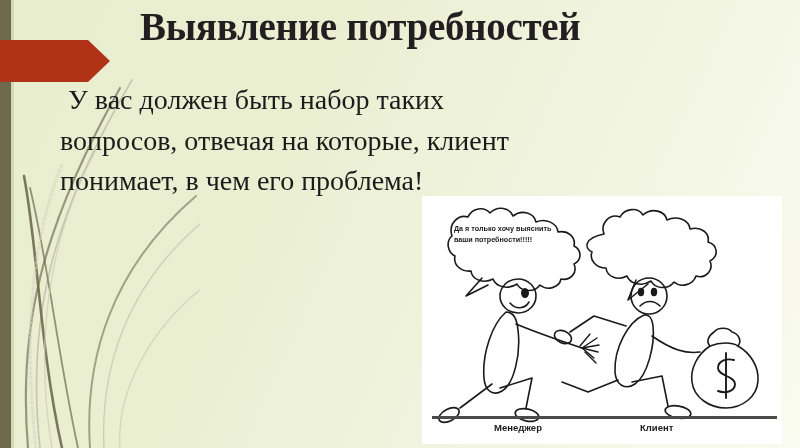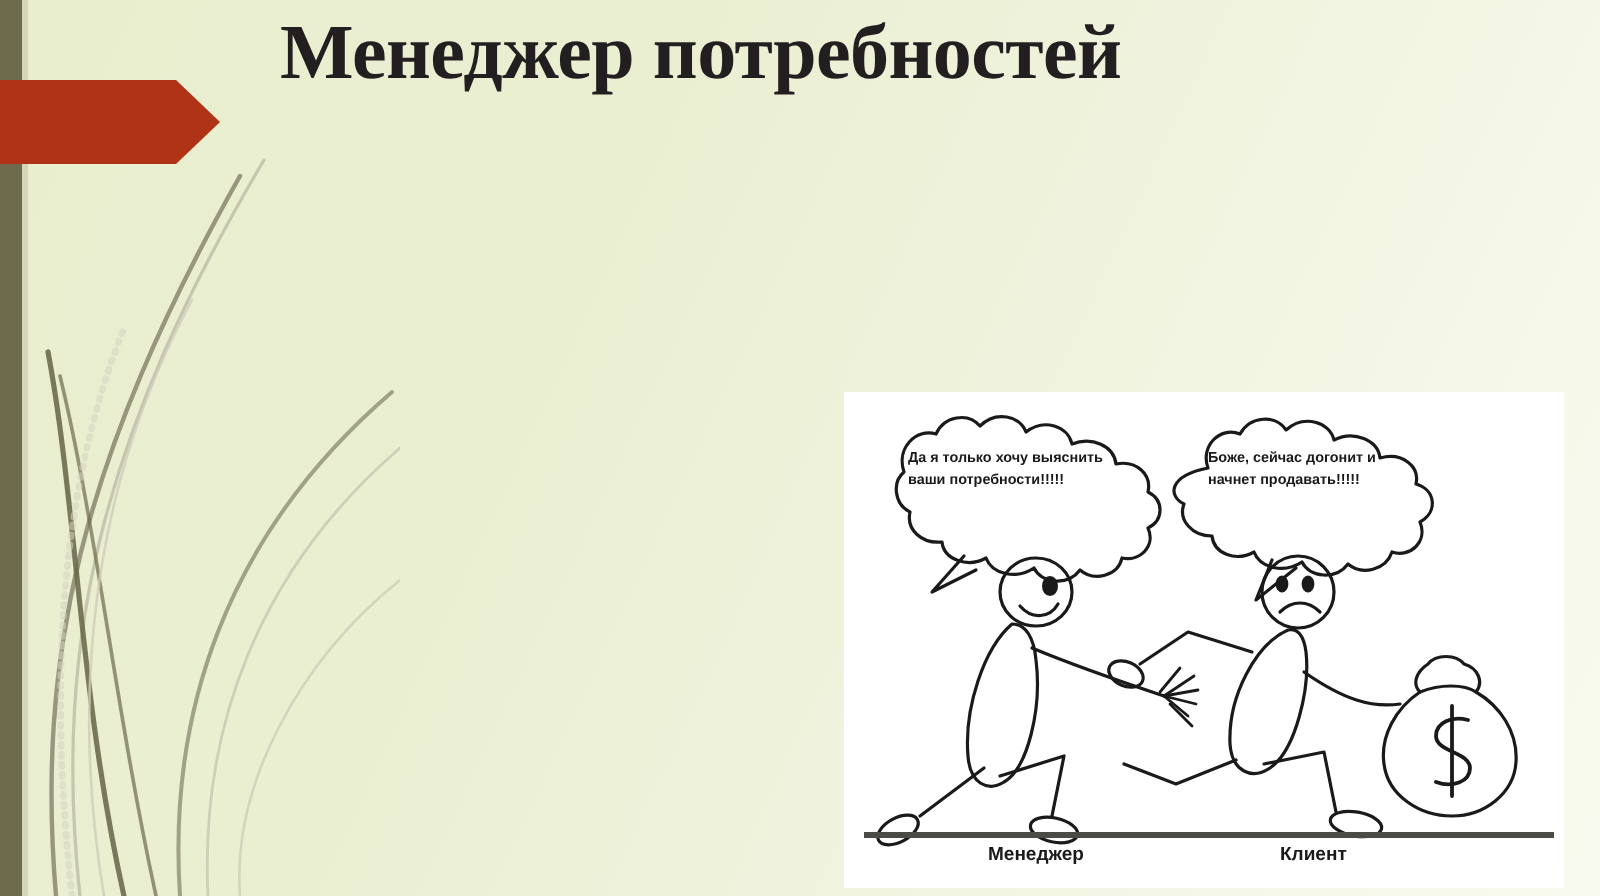--- a/index.html
+++ b/index.html
@@ -125,22 +125,27 @@
       <path d="M 52 448 C 36 352 44 246 96 150" stroke="#cfcdbb" stroke-width="1.3" opacity="0.8"></path>
       <path d="M 36 448 C 24 342 30 244 62 164" stroke="#d6d4c2" stroke-width="3.4" opacity="0.55" stroke-dasharray="1 4"></path>
       <path d="M 120 448 C 116 392 150 330 200 290" stroke="#c8c6b4" stroke-width="1.3" opacity="0.65"></path>
     </g>
   </svg>
 
   <svg class="arrow-banner" viewBox="0 0 110 42" preserveAspectRatio="none">
     <polygon points="0,0 88,0 110,21 88,42 0,42" fill="#b03317"></polygon>
   </svg>
 
-  <div class="title">Менеджер потребностей</div>
-
+  <div class="title">Выявление потребностей</div>
+
+  <div class="body-text">
+    <span class="ln first">У вас должен быть набор таких</span>
+    <span class="ln">вопросов, отвечая на которые, клиент</span>
+    <span class="ln">понимает, в чем его проблема!</span>
+  </div>
 
   <div class="cartoon">
 
     <svg width="360" height="248" viewBox="0 0 360 248">
       <g fill="none" stroke="#1a1a1a" stroke-width="1.6" stroke-linecap="round" stroke-linejoin="round">
 
         <path d="M 30 40
                  C 26 28 36 18 46 21
                  C 50 12 62 10 68 17
                  C 76 9 88 12 91 20
@@ -229,21 +234,19 @@
 
         <path d="M 196 184 L 166 196 L 140 186"></path>
         <path d="M 210 186 L 240 180 L 246 210"></path>
         <ellipse cx="256" cy="216" rx="13" ry="6" transform="rotate(10 256 216)"></ellipse>
 
       </g>
     </svg>
 
     <div class="bubble-text left">Да я только хочу выяснить
 ваши потребности!!!!!</div>
-    <div class="bubble-text right">Боже, сейчас догонит и
-начнет продавать!!!!!</div>
 
     <div class="axis-line"></div>
     <div class="caption manager">Менеджер</div>
     <div class="caption client">Клиент</div>
 
   </div>
 </div>
 
 </body></html>

